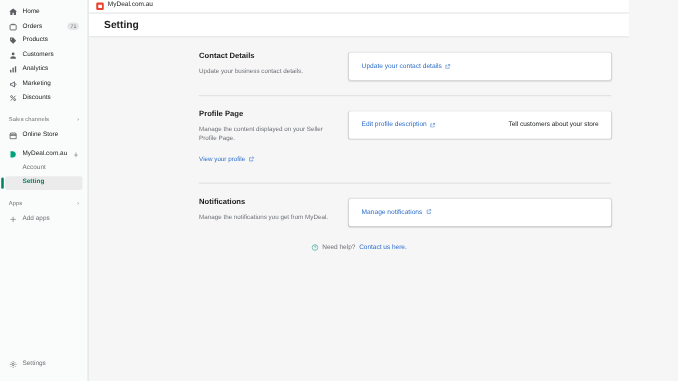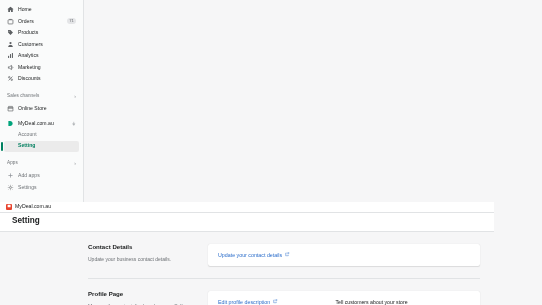--- a/index.html
+++ b/index.html
@@ -2,21 +2,21 @@
 <html><head>
 <meta charset="utf-8">
 <style>
   * { box-sizing: border-box; margin: 0; padding: 0; }
   html, body {
     width: 542px; height: 305px;
     font-family: "Liberation Sans", sans-serif;
     background: #f6f6f7;
     overflow: hidden;
   }
-  .app { display: flex; width: 494px; height: 305px; flex-direction: column; }
+  .app { display: flex; width: 494px; height: 305px; }
 
   
   .sidebar {
     width: 84px; height: 305px;
     background: #fafbfb;
     border-right: 1px solid #e1e3e5;
     display: flex; flex-direction: column;
     padding-top: 3px;
     position: relative;
   }

